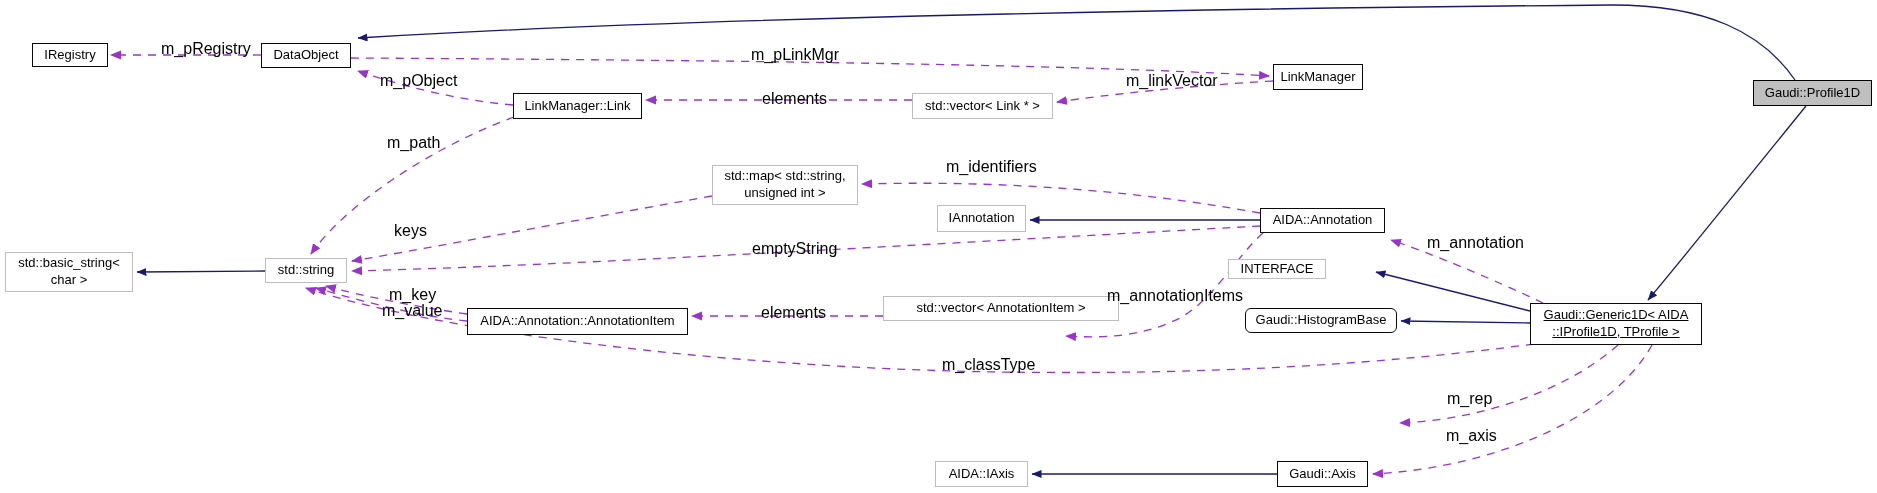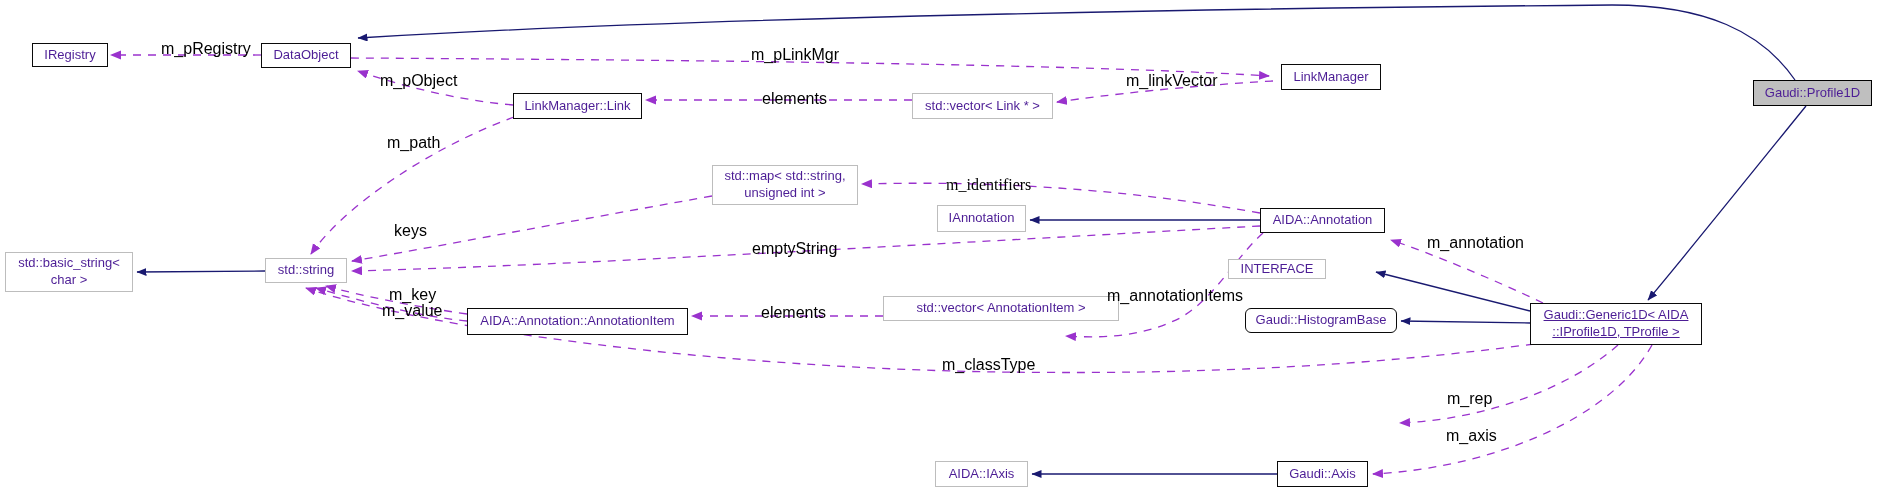--- a/index.html
+++ b/index.html
@@ -9,21 +9,21 @@
     background:#ffffff;
     font-family:"Liberation Sans", sans-serif;
     overflow:hidden;
   }
   svg.edges { position:absolute; left:0; top:0; width:1877px; height:493px; }
   .node {
     position:absolute;
     box-sizing:border-box;
     display:flex; align-items:center; justify-content:center;
     text-align:center;
-    font-size:13px; line-height:1.3; color:#4c1d95;
+    font-size:13px; line-height:1.3; color:#000000;
     background:#ffffff;
     white-space:pre-line;
     padding:0 9px;
   }
   .node.internal { border:1.5px solid #0a0a0a; }
   .node.external { border:1px solid #bdbdbd; }
   .node.current  { border:1.8px solid #000000; background:#bfbfbf; }
   .edge-label {
     position:absolute;
     font-size:16px; color:#000000;
@@ -71,21 +71,21 @@
     <path class="use" d="M 1543 303 C 1495 280 1430 253 1391 240" marker-end="url(#arrow-purple)"></path>
     <path class="use" d="M 1534 344 C 1330 371 1150 374 1000 372 C 720 368 430 330 306 288" marker-end="url(#arrow-purple)"></path>
     <path class="use" d="M 1618 345 C 1565 392 1478 420 1400 423" marker-end="url(#arrow-purple)"></path>
     <path class="use" d="M 1652 345 C 1610 420 1490 468 1373 474" marker-end="url(#arrow-purple)"></path>
   </svg>
 
   <div class="node internal" style="left:32px;  top:43px;  width:76px;  height:24px;">IRegistry</div>
   <div class="node internal" style="left:261px; top:43px;  width:90px;  height:25px;">DataObject</div>
   <div class="node internal" style="left:513px; top:93px;  width:129px; height:26px;">LinkManager::Link</div>
   <div class="node external" style="left:912px; top:93px;  width:141px; height:26px;">std::vector&lt; Link * &gt;</div>
-  <div class="node internal" style="left:1273px;top:64px;  width:100px;  height:26px;margin-left:8px;">LinkManager</div>
+  <div class="node internal" style="left:1273px;top:64px;  width:90px;  height:26px;">LinkManager</div>
   <div class="node current" style="left:1753px;top:80px;  width:119px; height:26px;">Gaudi::Profile1D</div>
   <div class="node external" style="left:712px; top:165px; width:146px; height:40px;">std::map&lt; std::string,
 unsigned int &gt;</div>
   <div class="node external" style="left:937px; top:205px; width:89px;  height:27px;">IAnnotation</div>
   <div class="node internal" style="left:1260px;top:208px; width:125px; height:25px;">AIDA::Annotation</div>
   <div class="node external" style="left:1228px;top:259px; width:98px;  height:20px;">INTERFACE</div>
   <div class="node internal" style="left:1245px;top:308px; width:152px; height:25px;border-radius:6px;">Gaudi::HistogramBase</div>
   <div class="node internal" style="left:1530px;top:303px; width:172px; height:42px;text-decoration:underline;">Gaudi::Generic1D&lt; AIDA
 ::IProfile1D, TProfile &gt;</div>
   <div class="node external" style="left:5px;   top:252px; width:128px; height:40px;">std::basic_string&lt;
@@ -96,21 +96,21 @@
   <div class="node external" style="left:935px; top:461px; width:93px;  height:26px;">AIDA::IAxis</div>
   <div class="node internal" style="left:1277px;top:461px; width:91px;  height:26px;">Gaudi::Axis</div>
 
   <div class="edge-label" style="left:161px;  top:40px;">m_pRegistry</div>
   <div class="edge-label" style="left:380px;  top:72px;">m_pObject</div>
   <div class="edge-label" style="left:751px;  top:46px;">m_pLinkMgr</div>
   <div class="edge-label" style="left:762px;  top:90px;">elements</div>
   <div class="edge-label" style="left:1126px; top:72px;">m_linkVector</div>
   <div class="edge-label" style="left:387px;  top:134px;">m_path</div>
   <div class="edge-label" style="left:394px;  top:222px;">keys</div>
-  <div class="edge-label" style="left:946px;  top:176px;font-family:Liberation Serif, serif;">m_identifiers</div>
+  <div class="edge-label" style="left:946px;  top:158px;">m_identifiers</div>
   <div class="edge-label" style="left:752px;  top:240px;">emptyString</div>
   <div class="edge-label" style="left:1427px; top:234px;">m_annotation</div>
   <div class="edge-label" style="left:1107px; top:287px;">m_annotationItems</div>
   <div class="edge-label" style="left:389px;  top:286px;">m_key</div>
   <div class="edge-label" style="left:382px;  top:302px;">m_value</div>
   <div class="edge-label" style="left:761px;  top:304px;">elements</div>
   <div class="edge-label" style="left:942px;  top:356px;">m_classType</div>
   <div class="edge-label" style="left:1447px; top:390px;">m_rep</div>
   <div class="edge-label" style="left:1446px; top:427px;">m_axis</div>
 

